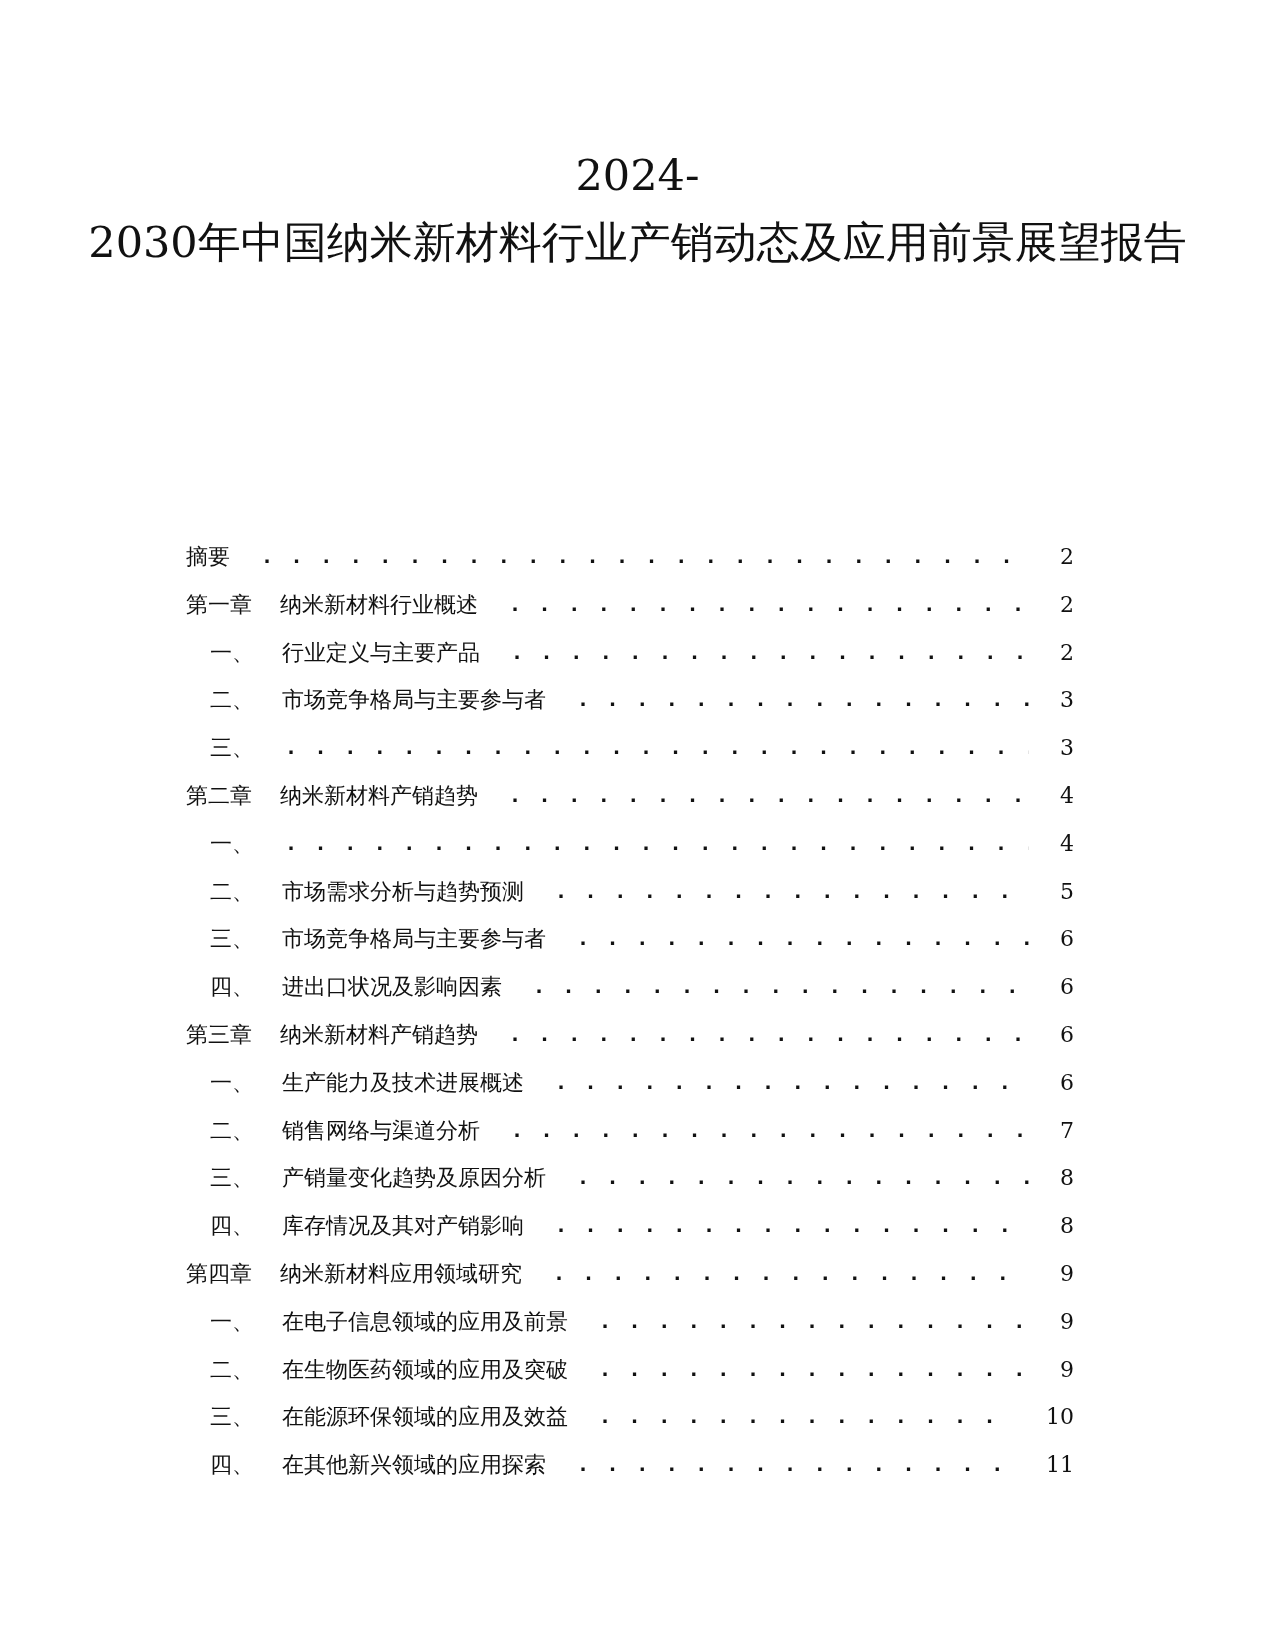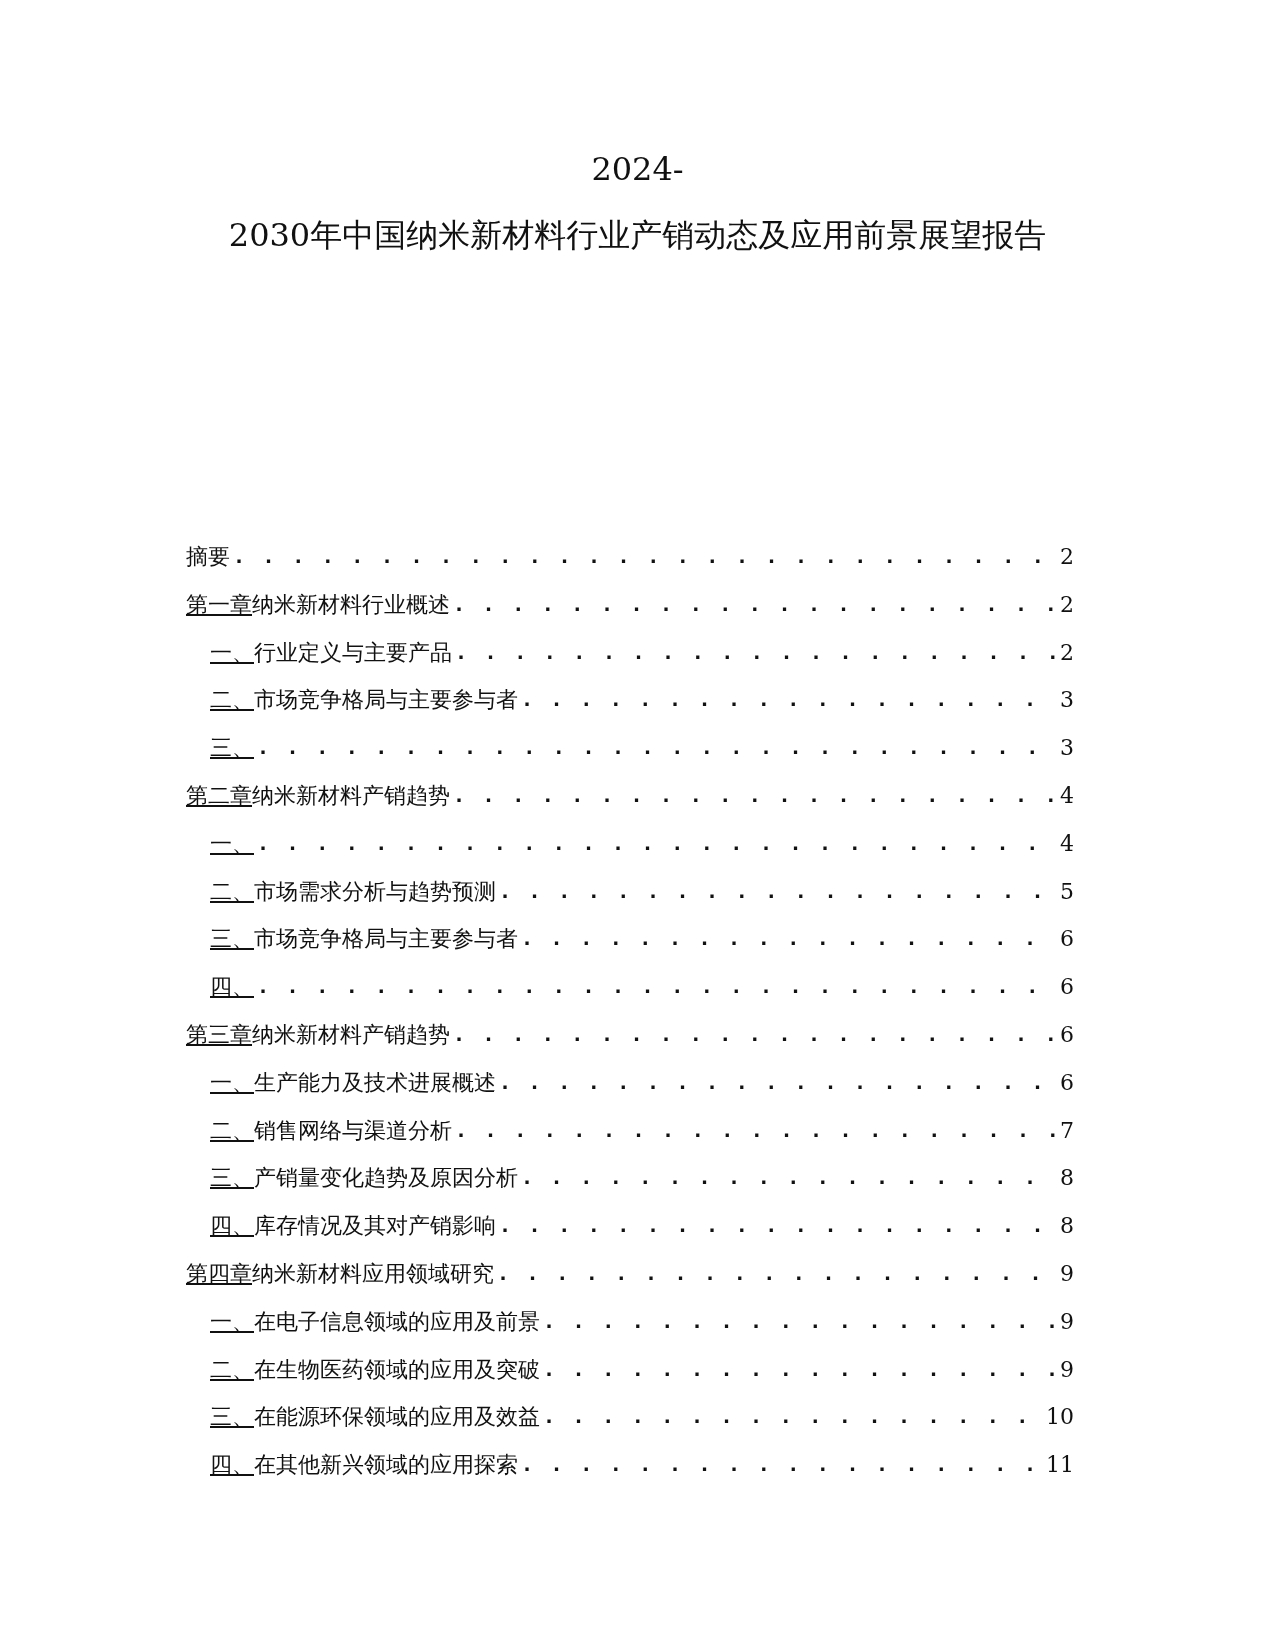--- a/index.html
+++ b/index.html
@@ -1,25 +1,25 @@
 <!DOCTYPE html>
 <html><head>
 <meta charset="utf-8">
 <style>
   html, body { margin: 0; padding: 0; background: #ffffff; }
   body { width: 1275px; height: 1650px; position: relative; overflow: hidden;
          font-family: "DejaVu Sans", "Liberation Sans", sans-serif; color: #111; }
   .title-line { position: absolute; left: 0; width: 1275px; text-align: center;
-                font-family: "DejaVu Serif", "Liberation Serif", serif; font-size: 32px; color: #111; }
+                font-family: "DejaVu Serif", "Liberation Serif", serif; font-size: 43px; color: #111; }
   #title-1 { top: 150px; }
   #title-2 { top: 214px; text-align: center; }
   .toc { position: absolute; left: 186px; top: 533px; width: 888px; }
-  .toc-row { display: flex; align-items: flex-end; height: 47.8px; font-size: 22px; line-height: 47.8px; white-space: nowrap; }
+  .toc-row { display: flex; align-items: flex-end; height: 47.8px; font-size: 22px; line-height: 47.8px; white-space: nowrap; gap: 28px; }
   .toc-row.section { padding-left: 24px; }
-  .num { display: inline-block; text-decoration: underline; }
+  .num { display: inline-block; }
   .toc-row.chapter .num { width: 86px; }
   .toc-row.section .num { width: 62px; }
   .label { flex: 0 0 auto; }
   .leader { flex: 1 1 auto; overflow: hidden; margin: 0 3px; font-family: "DejaVu Sans Mono", monospace;
             font-size: 20px; letter-spacing: 5.8px; color: #111; font-weight: bold; }
   .leader::before { content: ". . . . . . . . . . . . . . . . . . . . . . . . . . . . . . . . . . . . . . . . . . . . . . . . . . . . . . . . . . . . . . . . . . . . . . . . . . . . . . . . . . . . . . . . . . . . . . . ."; letter-spacing: 0; word-spacing: 5.5px; }
   .page { flex: 0 0 auto; font-family: "DejaVu Serif", "Liberation Serif", serif; font-size: 22px; text-align: right; }
 </style>
 </head>
 <body>
@@ -74,20 +74,21 @@
     <span class="page">5</span>
   </div>
   <div class="toc-row section">
     <span class="num">三、</span>
     <span class="label">市场竞争格局与主要参与者</span>
     <span class="leader"></span>
     <span class="page">6</span>
   </div>
   <div class="toc-row section">
     <span class="num">四、</span>
+    <span class="label">进出口状况及影响因素</span>
     <span class="leader"></span>
     <span class="page">6</span>
   </div>
   <div class="toc-row chapter">
     <span class="num">第三章</span>
     <span class="label">纳米新材料产销趋势</span>
     <span class="leader"></span>
     <span class="page">6</span>
   </div>
   <div class="toc-row section">

